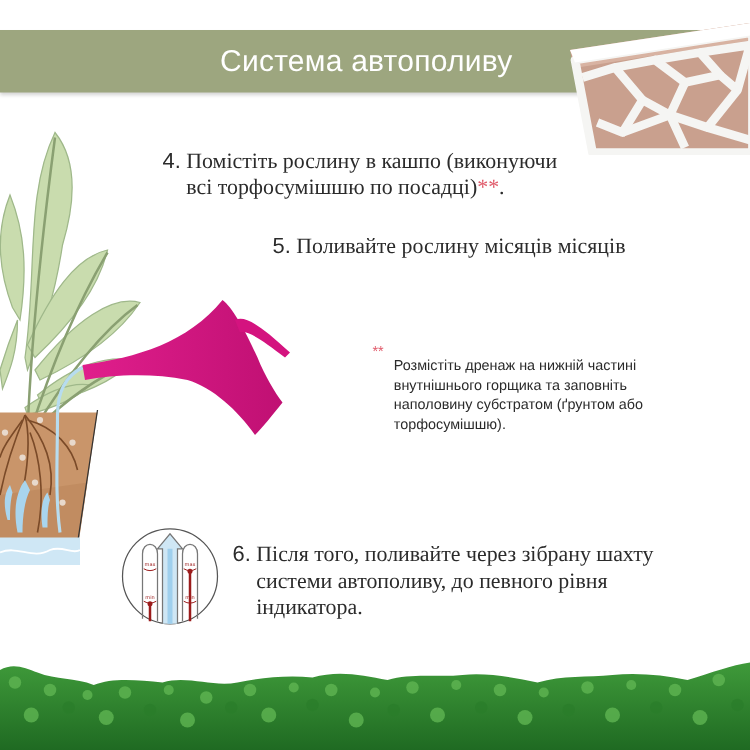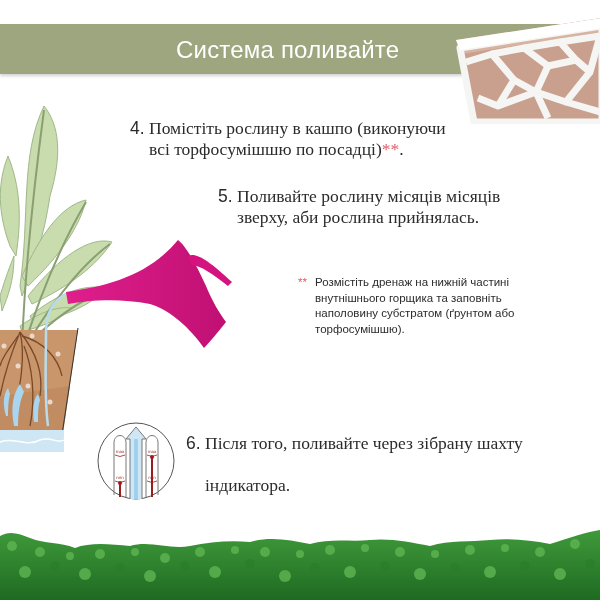--- a/index.html
+++ b/index.html
@@ -10,29 +10,29 @@
   .plant { position:absolute; left:0; top:96px; width:240px; height:370px; }
   .step { position:absolute; font-size:17.5px; line-height:21px; color:#2b2b2b; }
   .step .num { position:absolute; left:0; top:0; }
   .step .txt { display:block; padding-left:19px;font-family:Liberation Serif, serif; }
   .step4 { left:130px; top:118px; width:320px; }
   .step5 { left:218px; top:186px; width:300px; }
   .step6 { left:186px; top:433px; width:380px; }
   .red-ast { color:#e05a6a; }
   .note { position:absolute; left:298px; top:275px; width:260px; font-size:11.5px; line-height:15.6px; color:#2b2b2b; }
   .note .ast { position:absolute; left:0; top:0; color:#e05a6a; }
-  .note p { margin:0 0 15px 17px; }
+  .note p { margin:11px 0 15px 17px; }
   .indicator { position:absolute; left:96px; top:421px; width:80px; height:80px; }
   .hedge { position:absolute; left:0; top:528px; width:600px; height:72px; }
 </style>
 </head>
 <body>
 
 <div class="banner">
-  <div class="banner-title">Система поливайте</div>
+  <div class="banner-title">Система автополиву</div>
 </div>
 
 <svg class="pot-top" viewBox="0 0 150 110">
   <polygon points="4,26 150,4 150,110 20,110" fill="#c9a08e"></polygon>
   <polygon points="4,26 150,4 150,18 10,40" fill="#d8b3a2"></polygon>
   <g fill="none" stroke="#f5f5f3" stroke-width="7" stroke-linejoin="round">
     <polygon points="8,34 150,12 150,108 22,108"></polygon>
     <polyline points="14,48 40,40 62,66 46,92 26,84"></polyline>
     <polyline points="40,40 72,34 96,52 84,78 62,66"></polyline>
     <polyline points="72,34 108,28 124,46 96,52"></polyline>
@@ -106,21 +106,21 @@
   </g>
 </svg>
 
 <div class="step step4">
   <span class="num">4.</span>
   <span class="txt"><span>Помістіть рослину в кашпо (виконуючи</span><br><span>всі торфосумішшю по посадці)</span><span class="red-ast">**</span><span>.</span></span>
 </div>
 
 <div class="step step5">
   <span class="num">5.</span>
-  <span class="txt"><span>Поливайте рослину місяців місяців</span><br><span>зверху, аби рослина прийнялась.</span></span>
+  <span class="txt"><span>Поливайте рослину місяців місяців</span><br></span>
 </div>
 
 <div class="note">
   <span class="ast">**</span>
   <p>Розмістіть дренаж на нижній частині внутнішнього горщика та заповніть наполовину субстратом (ґрунтом або торфосумішшю).</p>
 </div>
 
 <svg class="indicator" viewBox="0 0 80 80">
   <circle cx="40" cy="40" r="38" fill="#ffffff" stroke="#555" stroke-width="1"></circle>
 
@@ -141,21 +141,21 @@
   <line x1="56" y1="36" x2="56" y2="76" stroke="#9b1c1c" stroke-width="2"></line>
   <circle cx="56" cy="36" r="2" fill="#9b1c1c"></circle>
   <path d="M51,34 Q56,37 61,34" stroke="#9b1c1c" stroke-width="0.8" fill="none"></path>
   <path d="M51,60 Q56,63 61,60" stroke="#9b1c1c" stroke-width="0.8" fill="none"></path>
   <text x="56" y="32" font-size="4" fill="#9b1c1c" text-anchor="middle" font-family="DejaVu Sans, sans-serif">max</text>
   <text x="56" y="58" font-size="4" fill="#9b1c1c" text-anchor="middle" font-family="DejaVu Sans, sans-serif">min</text>
 </svg>
 
 <div class="step step6">
   <span class="num">6.</span>
-  <span class="txt"><span>Після того, поливайте через зібрану шахту</span><br><br><span>індикатора.</span></span>
+  <span class="txt"><span>Після того, поливайте через зібрану шахту</span><br><span>системи автополиву, до певного рівня</span><br><span>індикатора.</span></span>
 </div>
 
 <svg class="hedge" viewBox="0 0 600 72" preserveAspectRatio="none">
   <defs>
     <linearGradient id="hedgeGrad" x1="0" x2="0" y1="0" y2="1">
       <stop offset="0" stop-color="#3f9a3a"></stop>
       <stop offset="1" stop-color="#1f6a22"></stop>
     </linearGradient>
   </defs>
   <path d="M0,8 C10,2 20,6 30,10 C45,16 60,14 75,20 C90,14 110,16 130,18 C150,12 170,22 190,18 C210,14 230,12 250,14 C270,8 290,12 310,16 C330,10 350,14 370,12 C390,10 410,14 430,18 C450,12 470,14 490,12 C510,10 530,12 550,16 C570,10 585,4 600,2 L600,72 L0,72 Z" fill="url(#hedgeGrad)"></path>

